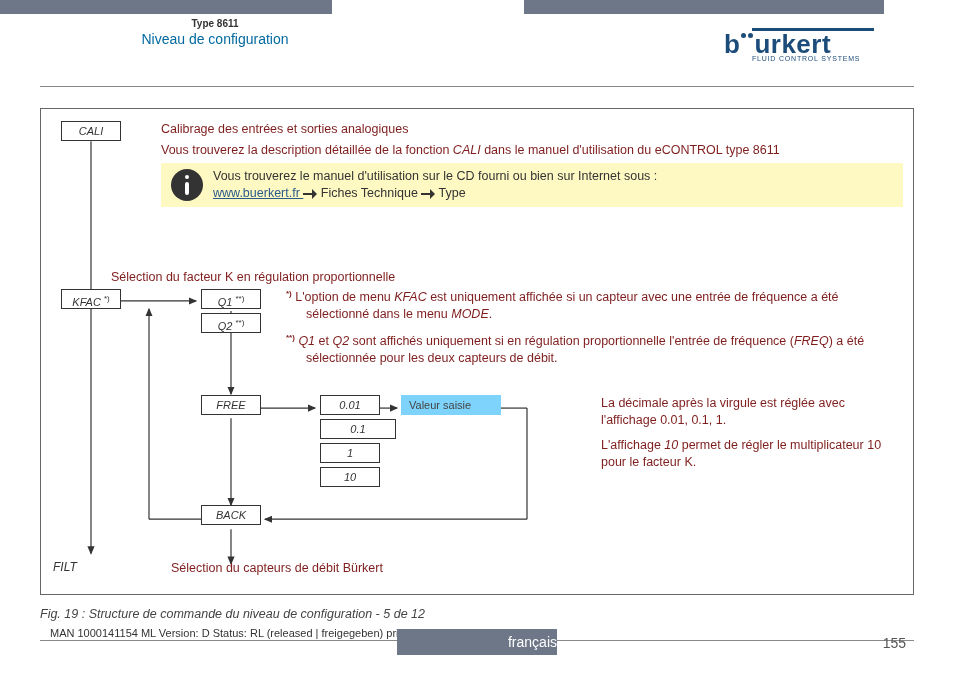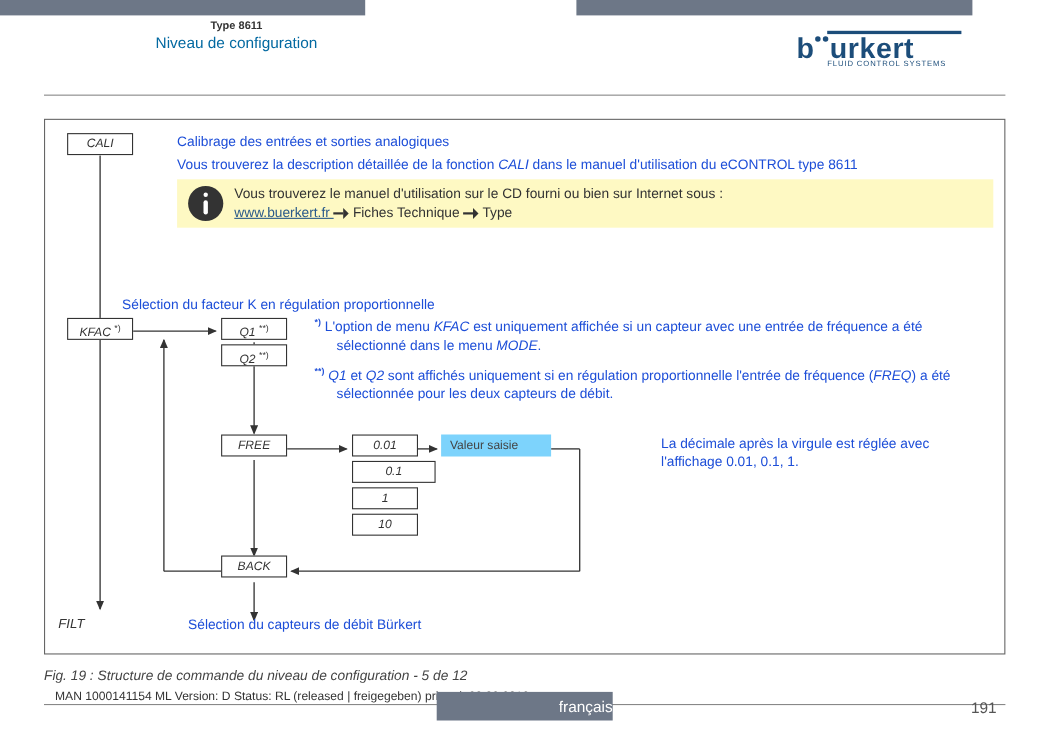--- a/index.html
+++ b/index.html
@@ -25,21 +25,21 @@
   .q1{left:160px;top:180px;width:60px}
   .q2{left:160px;top:204px;width:60px}
   .free{left:160px;top:286px;width:60px}
   .back{left:160px;top:396px;width:60px}
   .d001{left:279px;top:286px;width:60px}
   .d01{left:279px;top:310px;width:76px}
   .d1{left:279px;top:334px;width:60px}
   .d10{left:279px;top:358px;width:60px}
   .vs{position:absolute;left:360px;top:286px;width:100px;height:20px;background:#7dd3fc;font-size:11px;line-height:20px;padding-left:8px;color:#444}
   .sup{font-size:8px;vertical-align:super;font-style:normal}
-  .txt{font-size:12.5px;line-height:1.35;color:#1d4ed8}
+  .txt{font-size:12.5px;line-height:1.35;color:#7f1d1d}
   .intro1{position:absolute;left:120px;top:12px;right:10px}
   .intro2{position:absolute;left:120px;top:33px;right:10px}
   .notebox{position:absolute;left:120px;top:54px;right:10px;height:44px;background:#fef9c3;display:flex;align-items:center}
   .notebox .icon{width:32px;height:32px;background:#333;border-radius:50%;margin:0 10px;position:relative;flex:0 0 32px}
   .notebox .icon::before{content:"";position:absolute;left:14px;top:6px;width:4px;height:4px;background:#fff;border-radius:50%}
   .notebox .icon::after{content:"";position:absolute;left:14px;top:13px;width:4px;height:13px;background:#fff;border-radius:2px}
   .notebox .ntxt{font-size:12.5px;line-height:1.35}
   .notebox a{color:#2a5a8a;text-decoration:underline}
   .arrow-r{display:inline-block;width:14px;height:10px;position:relative;vertical-align:middle}
   .arrow-r::before{content:"";position:absolute;left:0;top:4px;width:9px;height:2px;background:#333}
@@ -145,25 +145,26 @@
         <span>L'option de menu </span><i>KFAC</i><span> est uniquement affichée si un capteur avec une entrée de fréquence a été sélectionné dans le menu </span><i>MODE</i><span>.</span>
       </p>
       <p>
         <b><span class="sup">**)</span></b>
         <i>Q1</i><span> et </span><i>Q2</i><span> sont affichés uniquement si en régulation proportionnelle l'entrée de fréquence (</span><i>FREQ</i><span>) a été sélectionnée pour les deux capteurs de débit.</span>
       </p>
     </div>
 
     <div class="txt decnote">
       <p>La décimale après la virgule est réglée avec l'affichage 0.01, 0.1, 1.</p>
+      <p><span>L'affichage </span><i>10</i><span> permet de régler le multiplicateur 10 pour le facteur K.</span></p>
     </div>
 
     <div class="filt">FILT</div>
     <div class="txt sel2">Sélection du capteurs de débit Bürkert</div>
 
   </div>
 </div>
 
 <div class="caption">Fig. 19 :  Structure de commande du niveau de configuration - 5 de 12</div>
 <div class="footline"></div>
 <div class="footmeta">MAN  1000141154  ML  Version: D Status: RL (released | freigegeben)  printed: 29.08.2013</div>
 <div class="langtab">français</div>
-<div class="pgnum">191</div>
+<div class="pgnum">155</div>
 
 </body></html>

